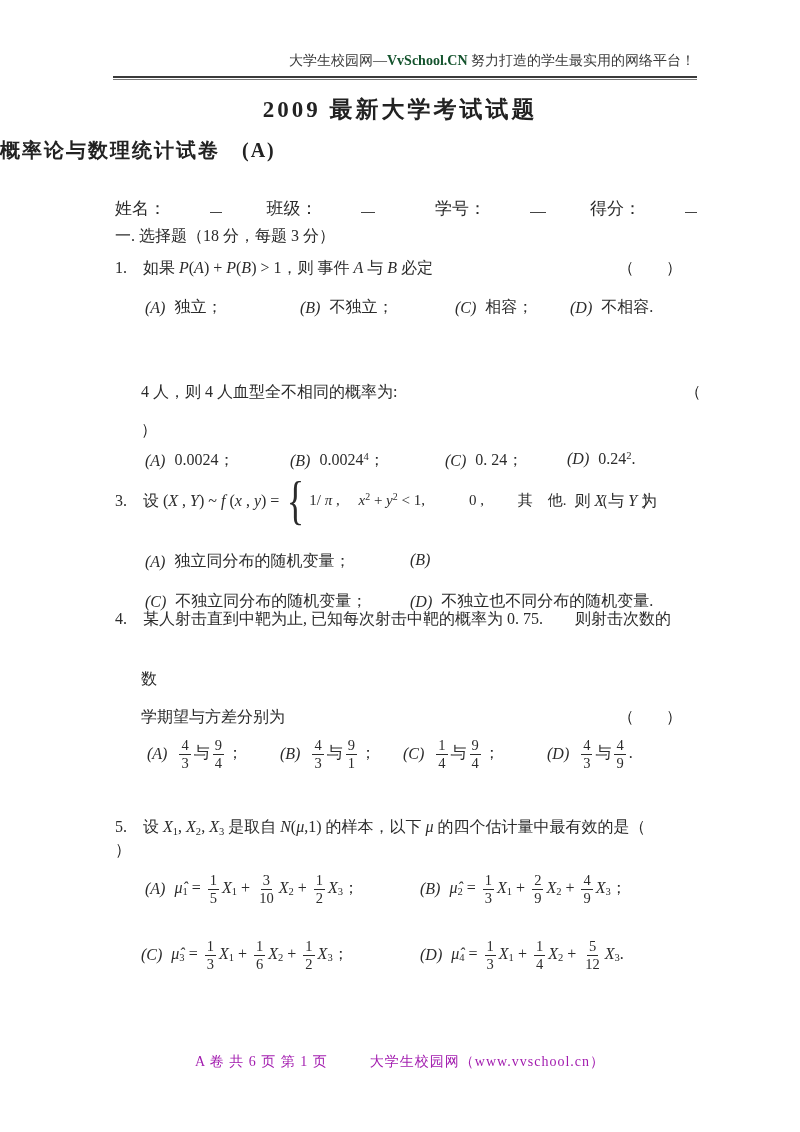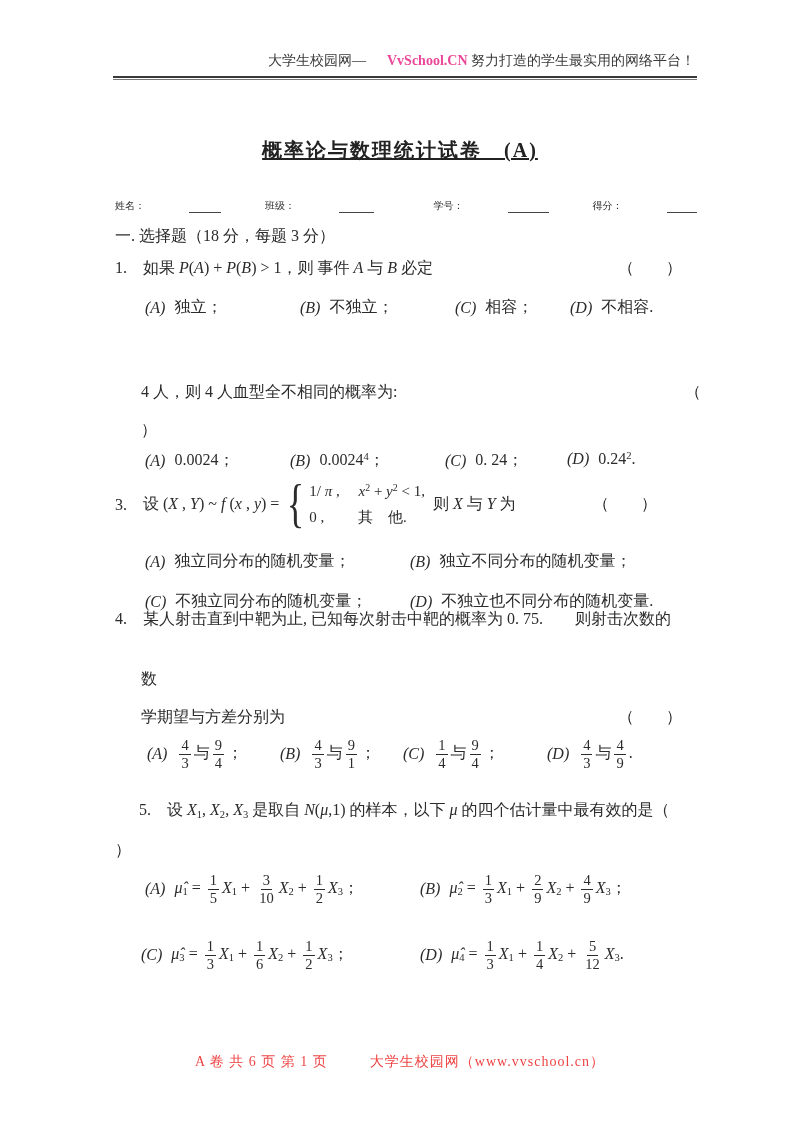--- a/index.html
+++ b/index.html
@@ -4,57 +4,58 @@
 <style>
   html,body{margin:0;padding:0;background:#e8e8e8;}
   .page{position:relative;width:800px;height:1132px;margin:0 auto;background:#ffffff;
         font-family:"Liberation Serif","DejaVu Serif",serif;color:#2b2b2b;overflow:hidden;}
   .hdr{position:absolute;top:52px;right:105px;font-size:14px;white-space:nowrap;color:#3a3a3a;}
   .hdr .brand{font-weight:bold;}
   .hdr-rule{position:absolute;top:76px;left:113px;width:584px;height:1px;
             border-top:2px solid #3a3a3a;border-bottom:1px solid #777;}
   .title{position:absolute;top:94px;left:0;width:100%;text-align:center;
          font-size:23px;font-weight:bold;letter-spacing:3px;color:#222;}
-  .subtitle{position:absolute;top:137px;left:0;width:100%;text-align:center;
-            font-size:20px;font-weight:bold;letter-spacing:2px;color:#222;text-decoration:underline;}
-  .infobar{position:absolute;top:197px;left:115px;width:582px;font-size:10px;
-           display:flex;align-items:flex-end;white-space:nowrap;gap:44px;}
+  .subtitle{position:absolute;top:137px;left:0;width:100%;
+            font-size:20px;font-weight:bold;letter-spacing:2px;color:#222;}
+  .infobar{position:absolute;top:197px;left:115px;width:582px;font-size:17px;
+           display:flex;align-items:flex-start;white-space:nowrap;gap:44px;}
   .blank{display:inline-block;border-bottom:1px solid #444;height:15px;}
   .line{position:absolute;left:115px;width:582px;font-size:16px;white-space:nowrap;}
   .qno{display:inline-block;width:28px;}
   .indent{padding-left:26px;}
   .bracket{position:absolute;letter-spacing:8px;}
   .optrow{position:absolute;left:115px;width:582px;height:24px;font-size:16px;}
   .optrow.tall{height:48px;}
   .opt{position:absolute;top:0;white-space:nowrap;display:inline-flex;align-items:center;}
   .opt-label{font-style:italic;margin-right:9px;}
   .mi{font-style:italic;}
   .msup{font-size:0.66em;vertical-align:0.5em;line-height:0;}
   .msub{font-size:0.66em;vertical-align:-0.25em;line-height:0;}
   .frac{display:inline-flex;flex-direction:column;align-items:center;font-size:14.5px;
         line-height:1.15;margin:0 3px;vertical-align:middle;}
   .frac .num{border-bottom:1px solid #2b2b2b;padding:0 2px;}
   .frac .den{padding:0 2px;}
   .q3line{position:absolute;left:115px;top:479px;width:582px;display:flex;
           align-items:center;font-size:16px;white-space:nowrap;}
   .brace{font-size:52px;font-weight:300;line-height:0.85;margin:0 1px 0 4px;
          transform:scaleX(0.7);color:#2b2b2b;}
-  .caserows{display:flex;flex-direction:column;font-size:15px;line-height:1.7;}
+  .caserows{display:flex;flex-direction:row;font-size:15px;line-height:1.7;gap:44px;}
   .footer{position:absolute;top:1053px;left:0;width:100%;text-align:center;
-          font-size:14px;color:#ef4444;letter-spacing:1px;}
+          font-size:14px;color:#a21caf;letter-spacing:1px;}
   .footer .gap{display:inline-block;width:42px;}
 </style>
 </head>
 <body>
 
 <div class="page">
 
-  <div class="hdr"><span>大学生校园网—</span><span class="brand" style="color: #ec4899; margin-left: 21px;">VvSchool.CN</span><span> 努力打造的学生最实用的网络平台！</span></div>
+  <div class="hdr"><span>大学生校园网—</span><span class="brand" style="color: #14532d;">VvSchool.CN</span><span> 努力打造的学生最实用的网络平台！</span></div>
   <div class="hdr-rule"></div>
 
+  <div class="title">2009 最新大学考试试题</div>
   <div class="subtitle">概率论与数理统计试卷　(A)</div>
 
   <div class="infobar">
     <span>姓名：</span>
     <span class="blank" style="width:92px;"></span>
     <span>班级：</span>
     <span class="blank" style="width:100px;margin-right:16px;"></span>
     <span>学号：</span>
     <span class="blank" style="width:118px;"></span>
     <span>得分：</span>
@@ -123,21 +124,20 @@
     <span style="margin-left:8px;"><span>则 </span><span class="mi">X</span><span> 与 </span><span class="mi">Y</span><span> 为</span></span>
     <span class="bracket" style="left:478px;">（　）</span>
   </div>
   <div class="optrow" style="top:551px;">
     <span class="opt" style="left:30px;">
         <span class="opt-label">(A)</span>
         <span>独立同分布的随机变量；</span>
       </span>
     <span class="opt" style="left:295px;">
         <span class="opt-label">(B)</span>
-        <span>独立不同分布的随机变量；</span>
       </span>
   </div>
   <div class="optrow" style="top:591px;">
     <span class="opt" style="left:30px;">
         <span class="opt-label">(C)</span>
         <span>不独立同分布的随机变量；</span>
       </span>
     <span class="opt" style="left:295px;">
         <span class="opt-label">(D)</span>
         <span>不独立也不同分布的随机变量.</span>
@@ -190,21 +190,21 @@
         <span><span class="frac">
             <span class="num">4</span>
             <span class="den">3</span>
           </span><span>与</span><span class="frac">
             <span class="num">4</span>
             <span class="den">9</span>
           </span><span>.</span></span>
       </span>
   </div>
 
-  <div class="line" style="top:800px;margin-left:24px;">
+  <div class="line" style="top:817px;">
     <span class="qno">5.</span><span><span>设 </span><span class="mi">X</span><span class="msub">1</span><span>, </span><span class="mi">X</span><span class="msub">2</span><span>, </span><span class="mi">X</span><span class="msub">3</span><span> 是取自 </span><span class="mi">N</span><span>(</span><span class="mi">μ</span><span>,1) 的样本，以下 </span><span class="mi">μ</span><span> 的四个估计量中最有效的是（</span></span>
   </div>
   <div class="line" style="top:840px;">
     <span>）</span>
   </div>
   <div class="optrow tall" style="top:872px;">
     <span class="opt" style="left:30px;">
         <span class="opt-label">(A)</span>
         <span><span class="mi">μ̂</span><span class="msub">1</span><span> = </span><span class="frac">
             <span class="num">1</span>

